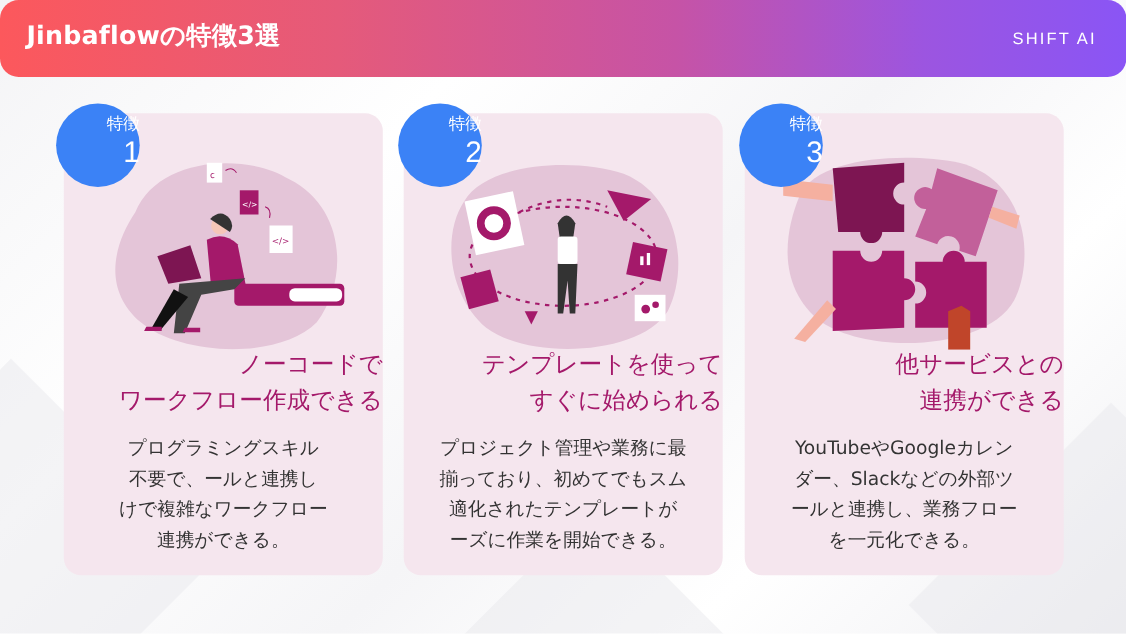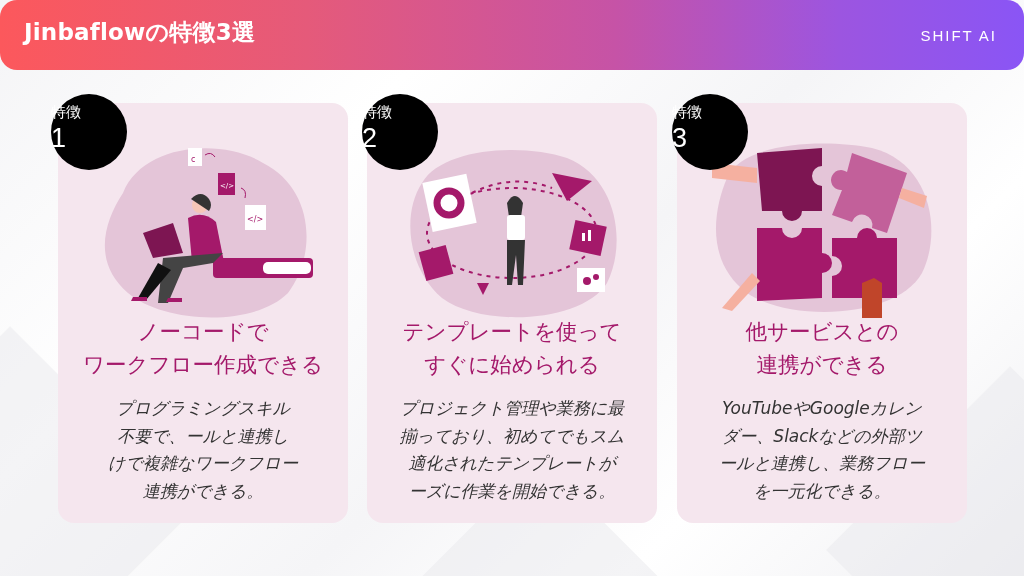--- a/index.html
+++ b/index.html
@@ -5,26 +5,26 @@
   html,body{margin:0;padding:0;}
   body{width:1024px;height:576px;position:relative;overflow:hidden;
     font-family:"DejaVu Sans","Liberation Sans",sans-serif;
     background:linear-gradient(135deg,#f4f4f6 0%,#ffffff 30%,#f5f5f7 55%,#ffffff 75%,#f0f0f3 100%);}
   .bgshape{position:absolute;background:rgba(230,230,235,0.45);transform:rotate(45deg);}
   .header{position:absolute;left:0;top:0;width:1024px;height:70px;
     background:linear-gradient(90deg,#fc585c 0%,#e55a7a 30%,#c653a6 60%,#9c55e0 82%,#8a55f5 100%);border-radius:17px;}
   .title{position:absolute;left:24px;top:17px;color:#fff;font-size:23px;font-weight:bold;letter-spacing:0.2px;}
   .brand{position:absolute;right:27px;top:27px;color:#fff;font-size:15px;letter-spacing:2px;font-family:"Liberation Sans",sans-serif;margin-left:45px;}
   .card{position:absolute;top:103px;width:290px;height:420px;background:#f5e6ee;border-radius:16px;}
-  .badge{position:absolute;width:76px;height:76px;border-radius:50%;background:#000000;color:#fff;text-align:left;}
+  .badge{position:absolute;width:76px;height:76px;border-radius:50%;background:#3b82f6;color:#fff;text-align:right;}
   .badge .lbl{position:absolute;top:9px;left:0;width:100%;font-size:15px;}
   .badge .num{position:absolute;top:29px;left:0;width:100%;font-size:27px;font-family:"Liberation Sans",sans-serif;}
   .illus{position:absolute;left:25px;top:30px;width:240px;height:185px;}
-  .htitle{position:absolute;top:212px;left:0;width:100%;text-align:center;color:#a4196a;font-size:21.5px;line-height:33px;}
-  .desc{position:absolute;top:292px;left:0;width:100%;text-align:center;color:#333;font-size:17px;line-height:27.5px;font-style:italic;}
+  .htitle{position:absolute;top:212px;left:0;width:100%;text-align:right;color:#a4196a;font-size:21.5px;line-height:33px;}
+  .desc{position:absolute;top:292px;left:0;width:100%;text-align:center;color:#333;font-size:17px;line-height:27.5px;}
 </style>
 </head>
 <body>
 
 <div class="bgshape" style="left:-120px;top:380px;width:260px;height:260px;"></div>
 <div class="bgshape" style="left:880px;top:420px;width:260px;height:260px;"></div>
 <div class="bgshape" style="left:440px;top:500px;width:200px;height:200px;"></div>
 
 <div class="header">
   <div class="title">Jinbaflowの特徴3選</div>

